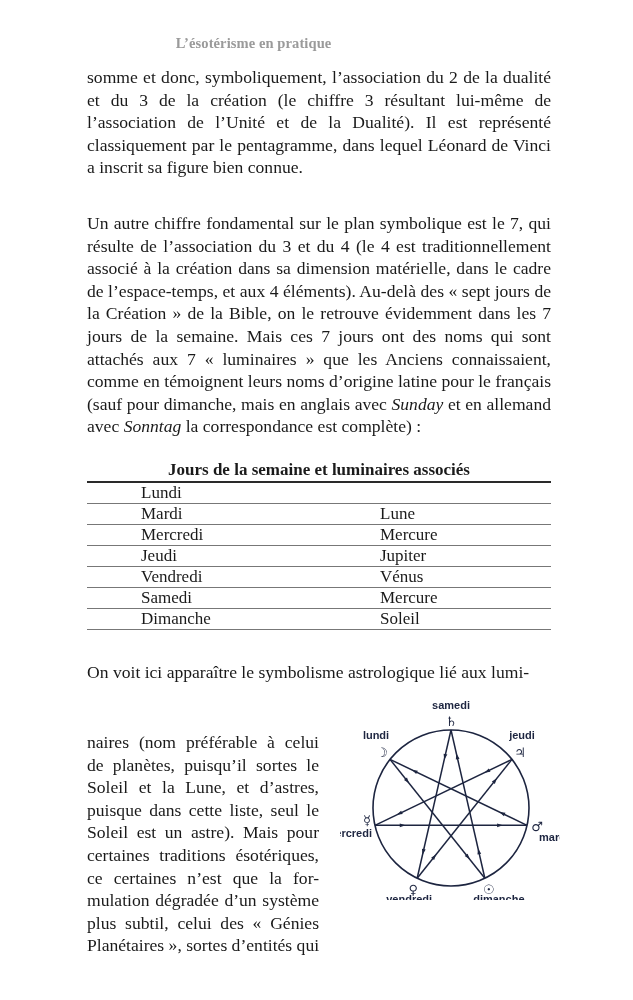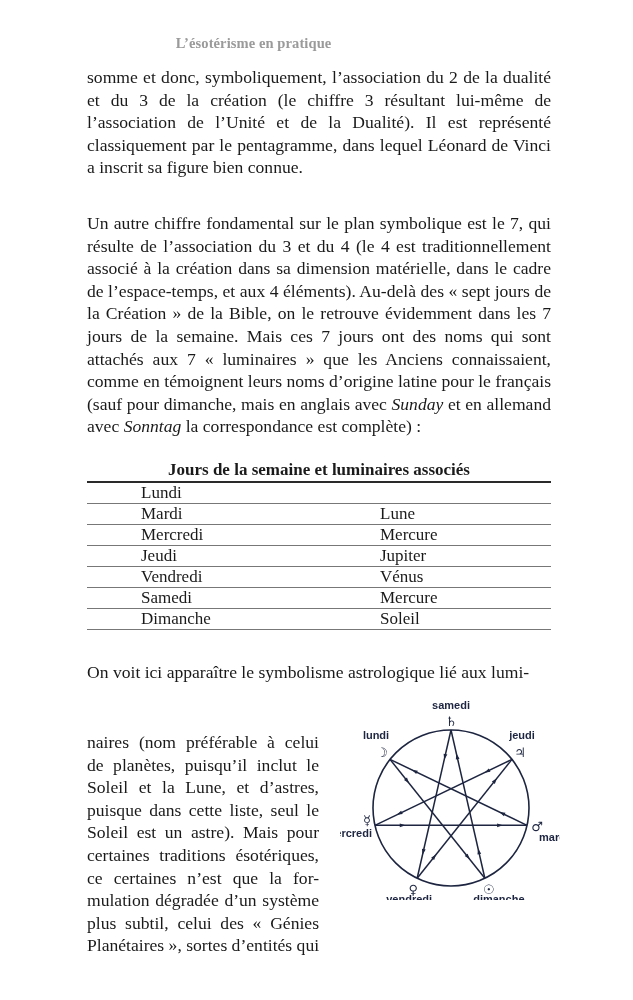--- a/index.html
+++ b/index.html
@@ -69,21 +69,21 @@
       <div class="trow">
         <div class="c1">Dimanche</div>
         <div class="c2">Soleil</div>
       </div>
     </div>
 </div>
 
 <div class="p3">On voit ici apparaître le symbolisme astrologique lié aux lumi-</div>
 <div class="p3b" id="p3-lines">
     <span class="ln">naires (nom préférable à celui</span>
-    <span class="ln">de planètes, puisqu’il inclut le</span>
+    <span class="ln">de planètes, puisqu’il sortes le</span>
     <span class="ln">Soleil et la Lune, et d’astres,</span>
     <span class="ln">puisque dans cette liste, seul le</span>
     <span class="ln">Soleil est un astre). Mais pour</span>
     <span class="ln">certaines traditions ésotériques,</span>
     <span class="ln">ce certaines n’est que la for-</span>
     <span class="ln">mulation dégradée d’un système</span>
     <span class="ln">plus subtil, celui des « Génies</span>
     <span class="ln">Planétaires », sortes d’entités qui</span>
   </div>
 

